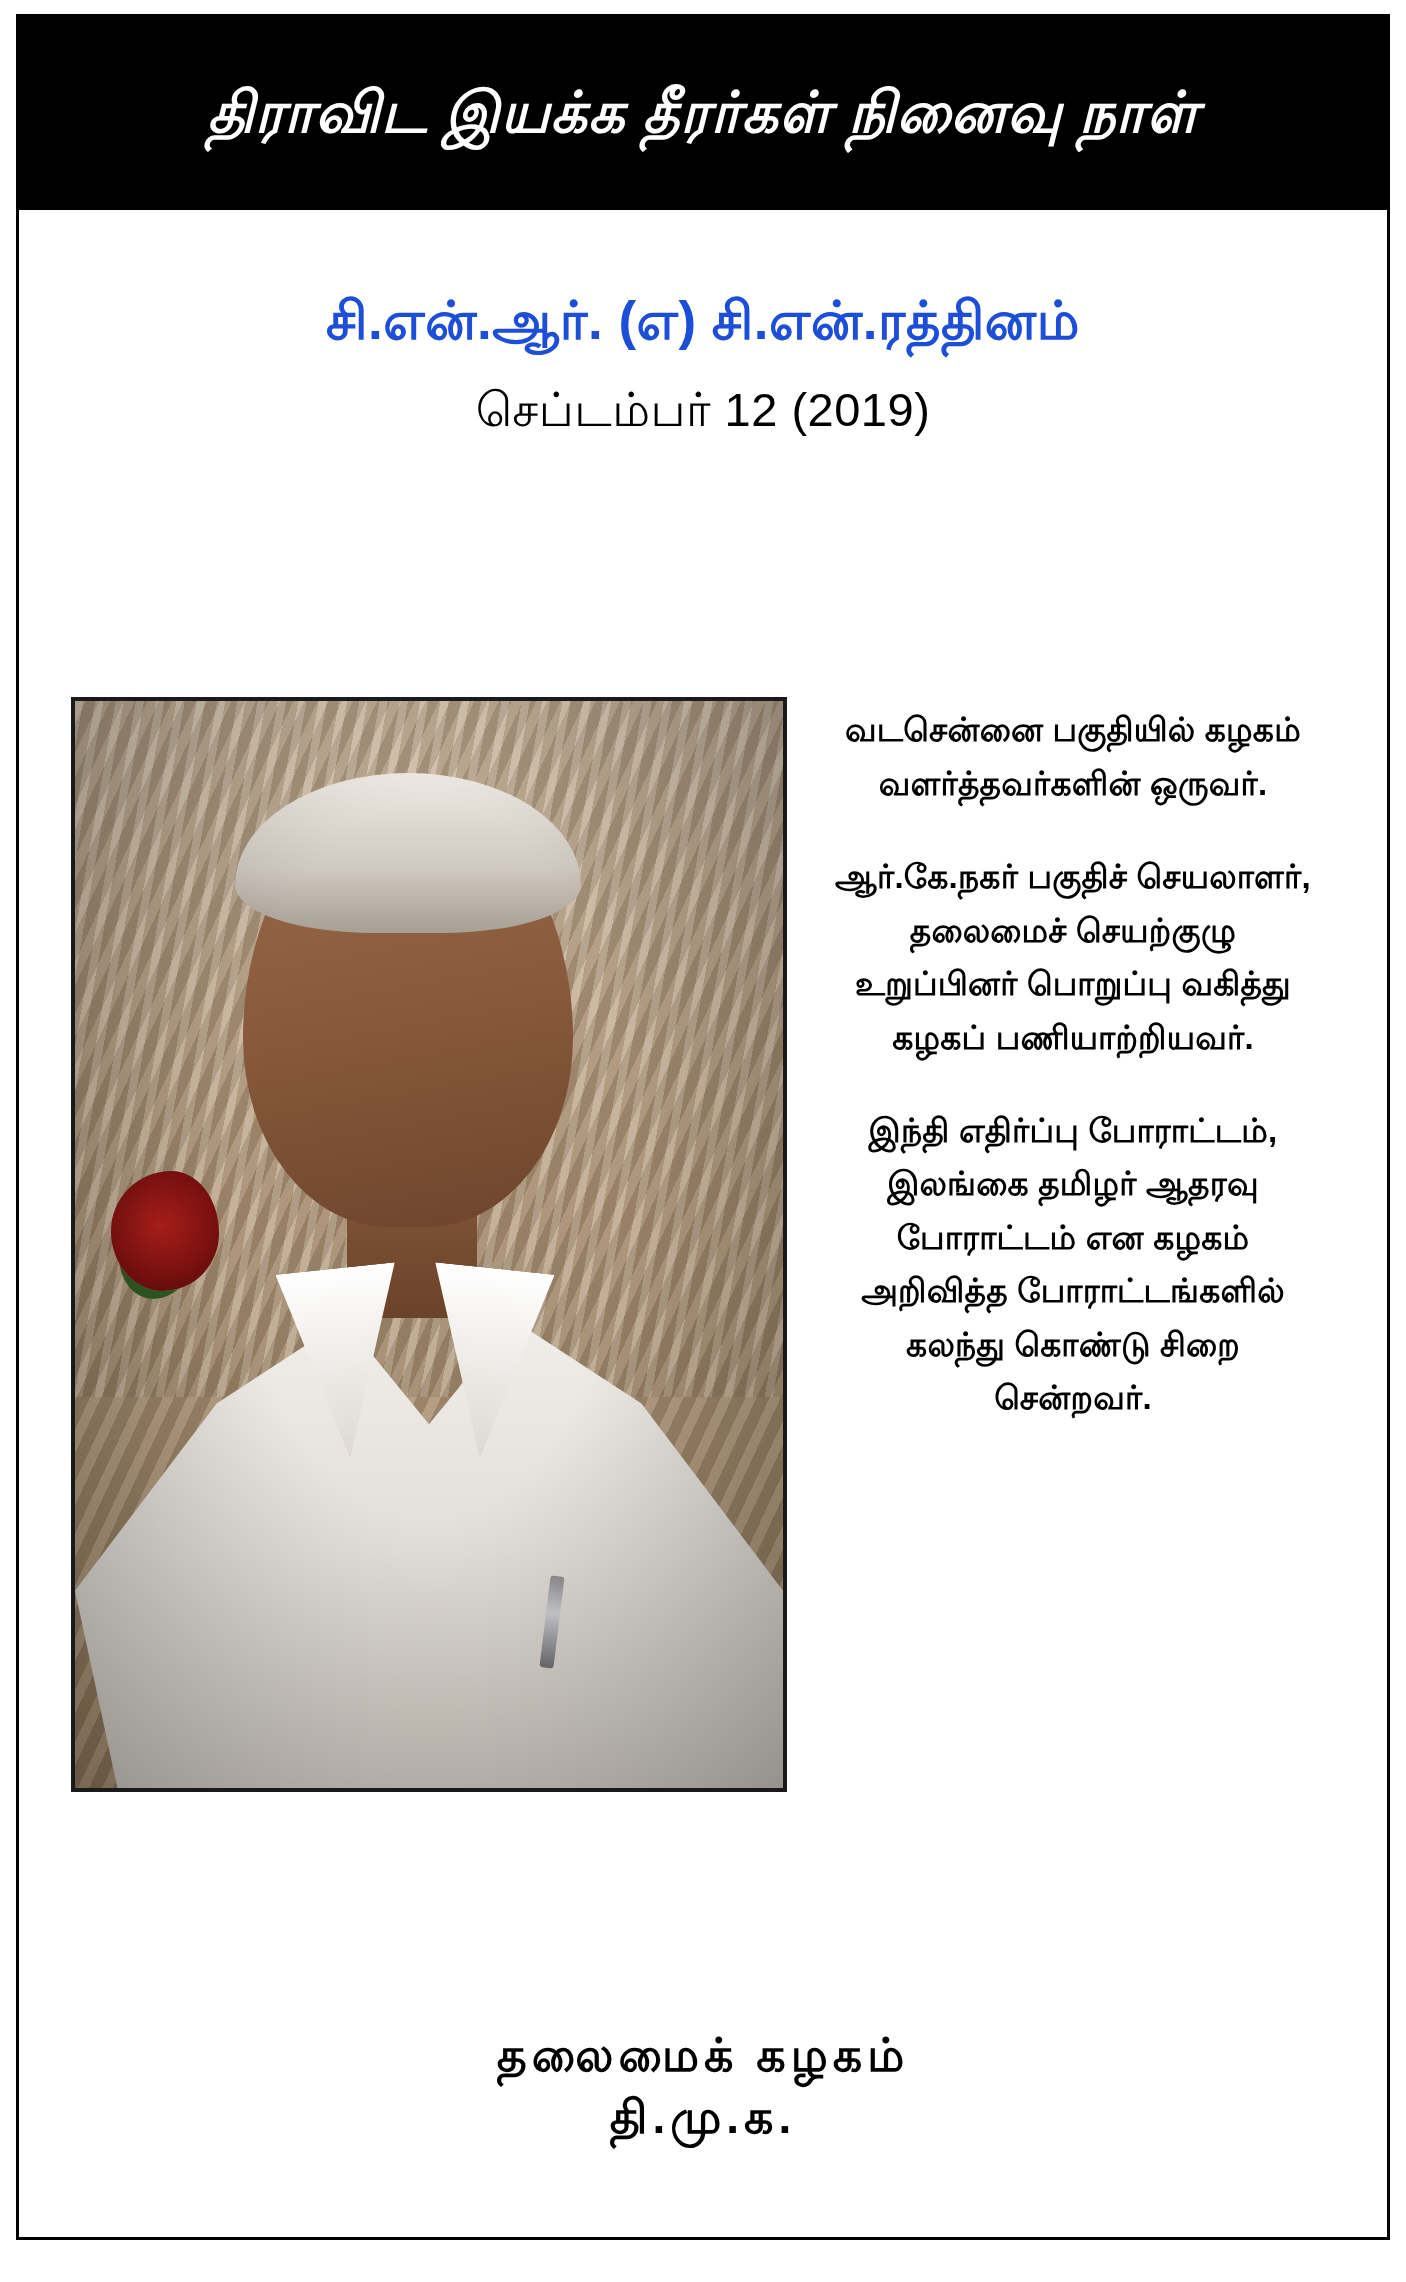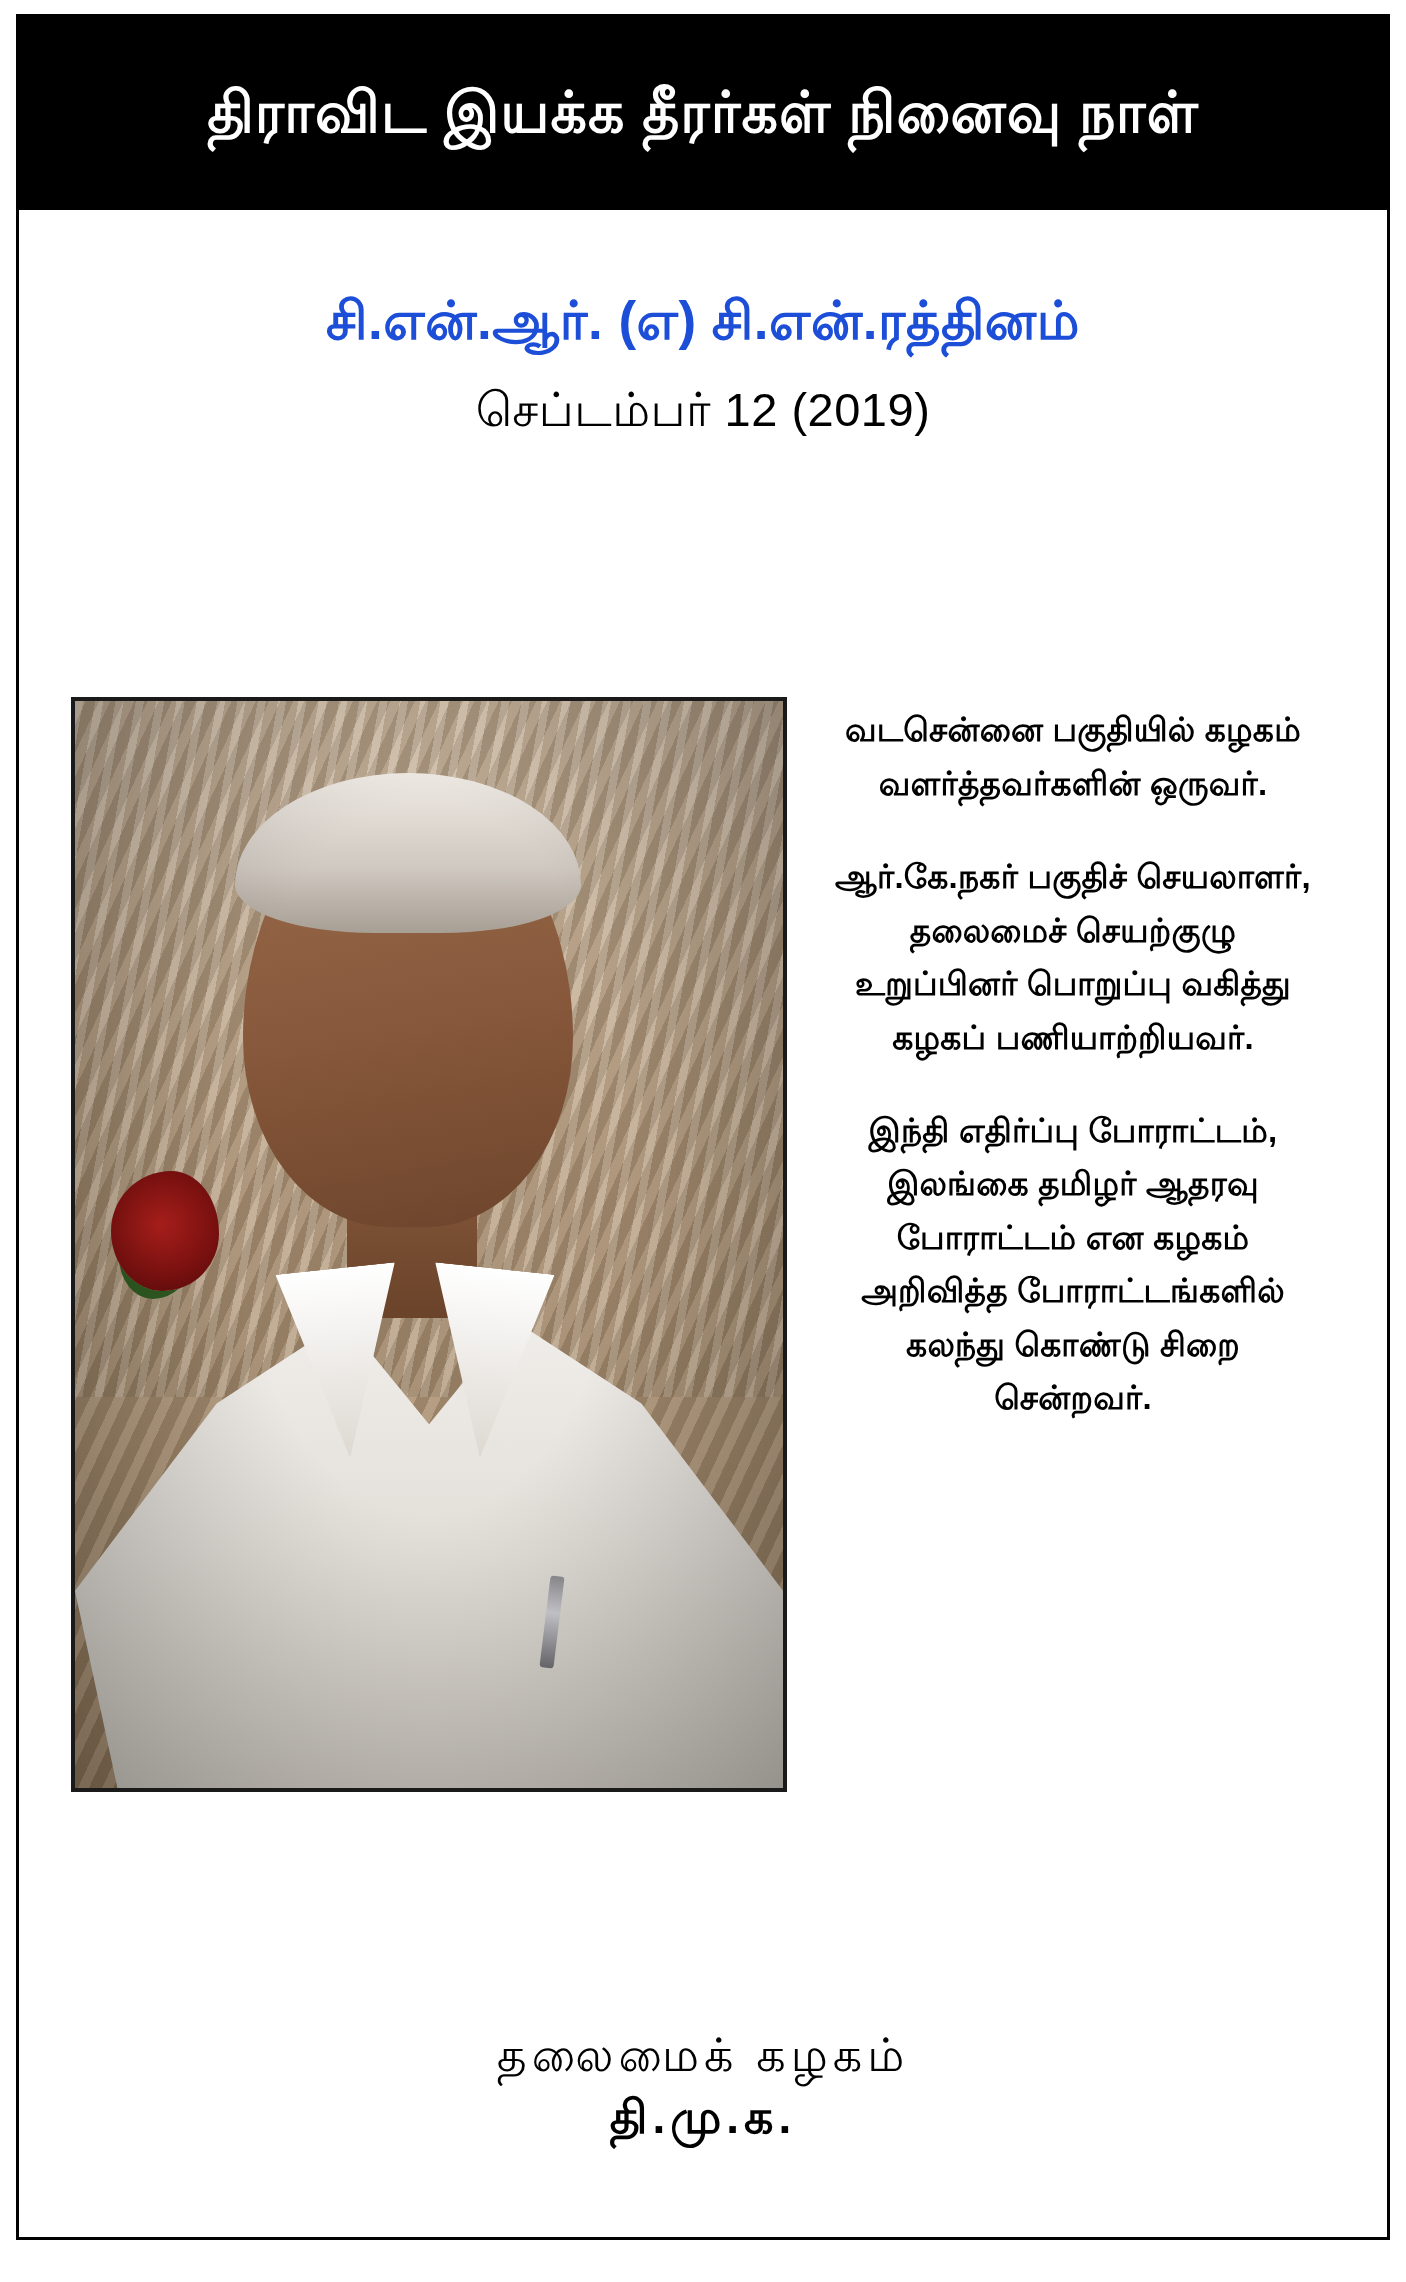--- a/index.html
+++ b/index.html
@@ -34,20 +34,21 @@
     box-sizing: border-box;
   }
   .header-title {
     color: #ffffff;
     font-size: 57px;
     font-weight: bold;
     letter-spacing: 1px;
     text-align: center;
     line-height: 1.2;
     white-space: nowrap;
+    font-style: italic;
   }
 
   
   .body-card {
     position: relative;
     width: 100%;
     box-sizing: border-box;
     border-left: 3px solid #000000;
     border-right: 3px solid #000000;
     border-bottom: 3px solid #000000;
@@ -215,21 +216,21 @@
   }
   .para:last-child { margin-bottom: 0; }
 
   .footer-block {
     text-align: center;
     margin-top: 232px;
     padding-bottom: 26px;
   }
   .footer-line1 {
     font-size: 46px;
-    font-weight: normal;
+    font-weight: bold;
     color: #000000;
     letter-spacing: 5px;
     line-height: 1.35;
   }
   .footer-line2 {
     font-size: 46px;
     font-weight: bold;
     color: #000000;
     letter-spacing: 5px;
     line-height: 1.35;

